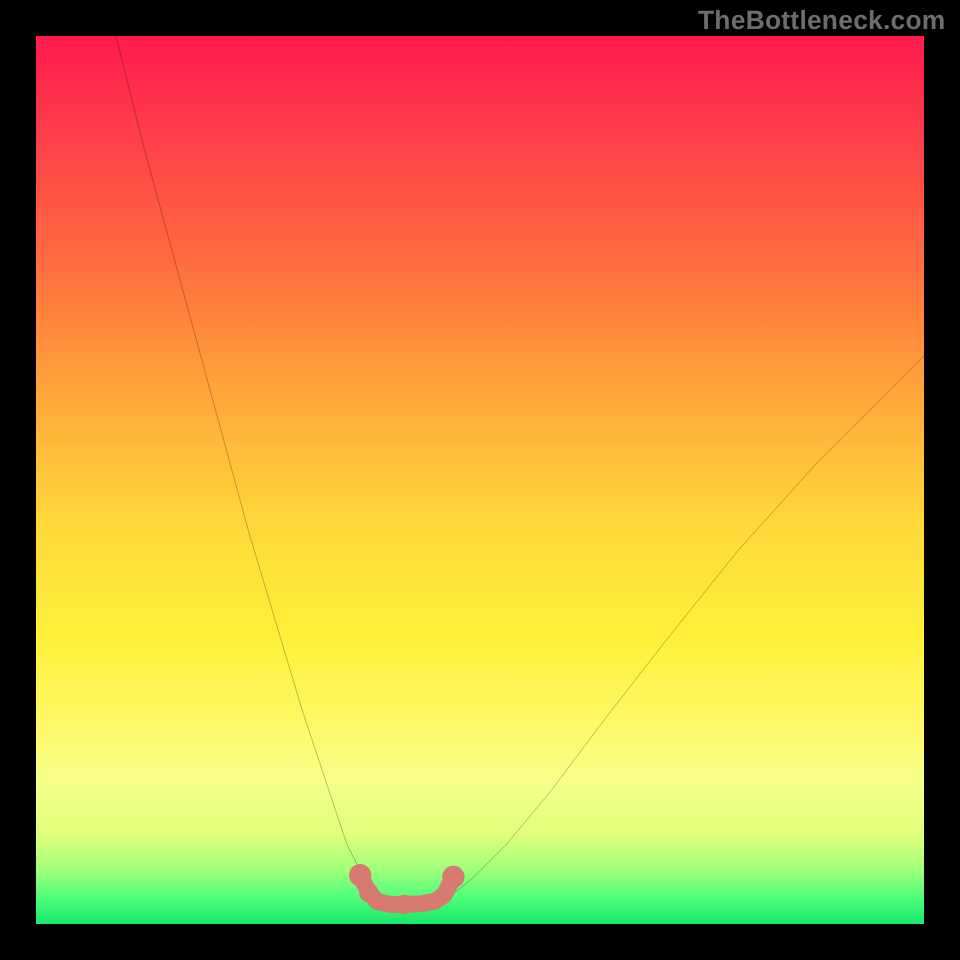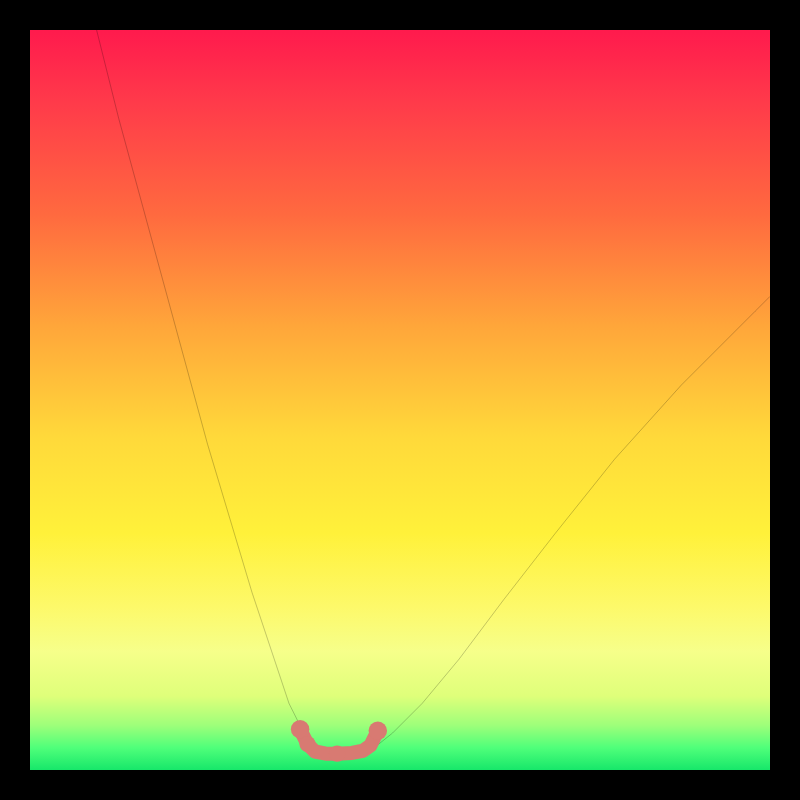--- a/index.html
+++ b/index.html
@@ -56,20 +56,21 @@
     font-weight: 600;
     color: #6d6d6d;
     letter-spacing: 0.2px;
   }
 </style>
 </head>
 <body>
 
 <div class="frame">
 
+  <div class="watermark">TheBottleneck.com</div>
 
   <div class="plot-area">
     <svg class="curve" viewBox="0 0 100 100" preserveAspectRatio="none">
       <g>
         <path d="M9.00 0.00 L12.00 12.00 L15.00 23.00 L18.00 34.00 L21.00 45.00 L24.00 56.00 L27.00 66.00 L30.00 76.00 L33.00 85.00 L35.00 91.00 L37.00 95.00 L38.50 97.00" fill="none" stroke="#000000" stroke-width="0.22" vector-effect="non-scaling-stroke"></path>
         <path d="M46.50 97.00 L49.00 95.00 L53.00 91.00 L58.00 85.00 L64.00 77.00 L71.00 68.00 L79.00 58.00 L88.00 48.00 L98.00 38.00 L100.00 36.00" fill="none" stroke="#000000" stroke-width="0.22" vector-effect="non-scaling-stroke"></path>
       </g>
       <g>
           <path d="M36.50 94.50 L37.50 96.50 L38.50 97.50 L40.00 97.80 L41.50 97.80 L43.50 97.70 L45.00 97.40 L46.00 96.70 L46.50 95.70 L47.00 94.70" fill="none" stroke="#d87a72" stroke-width="1.9" stroke-linecap="round" stroke-linejoin="round"></path>
           <circle cx="36.5" cy="94.5" r="1.25" fill="#d87a72"></circle>

